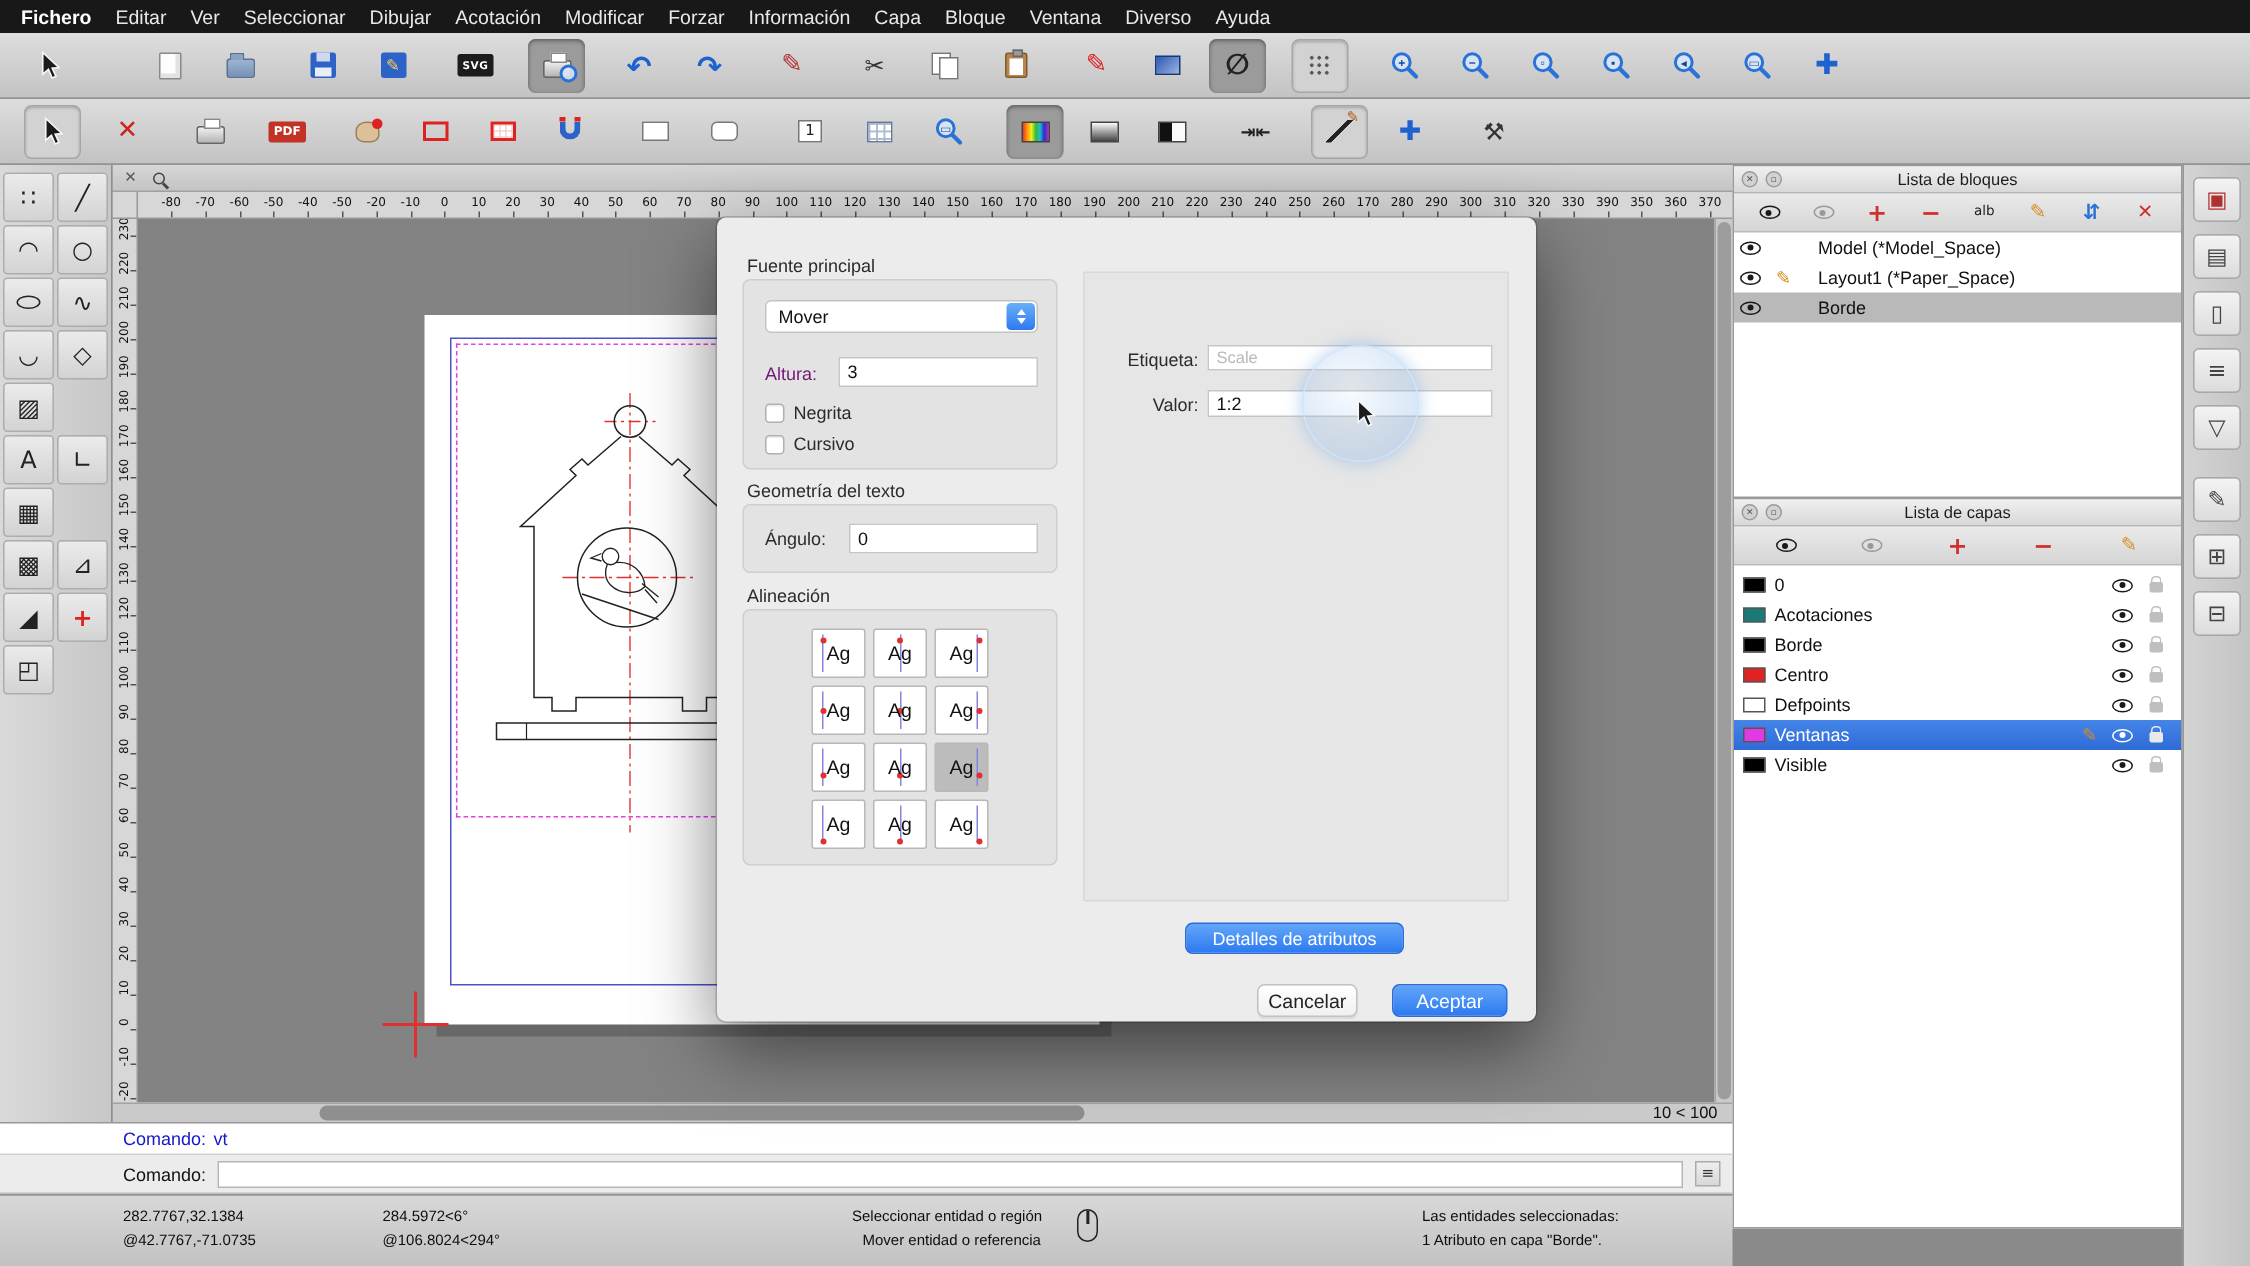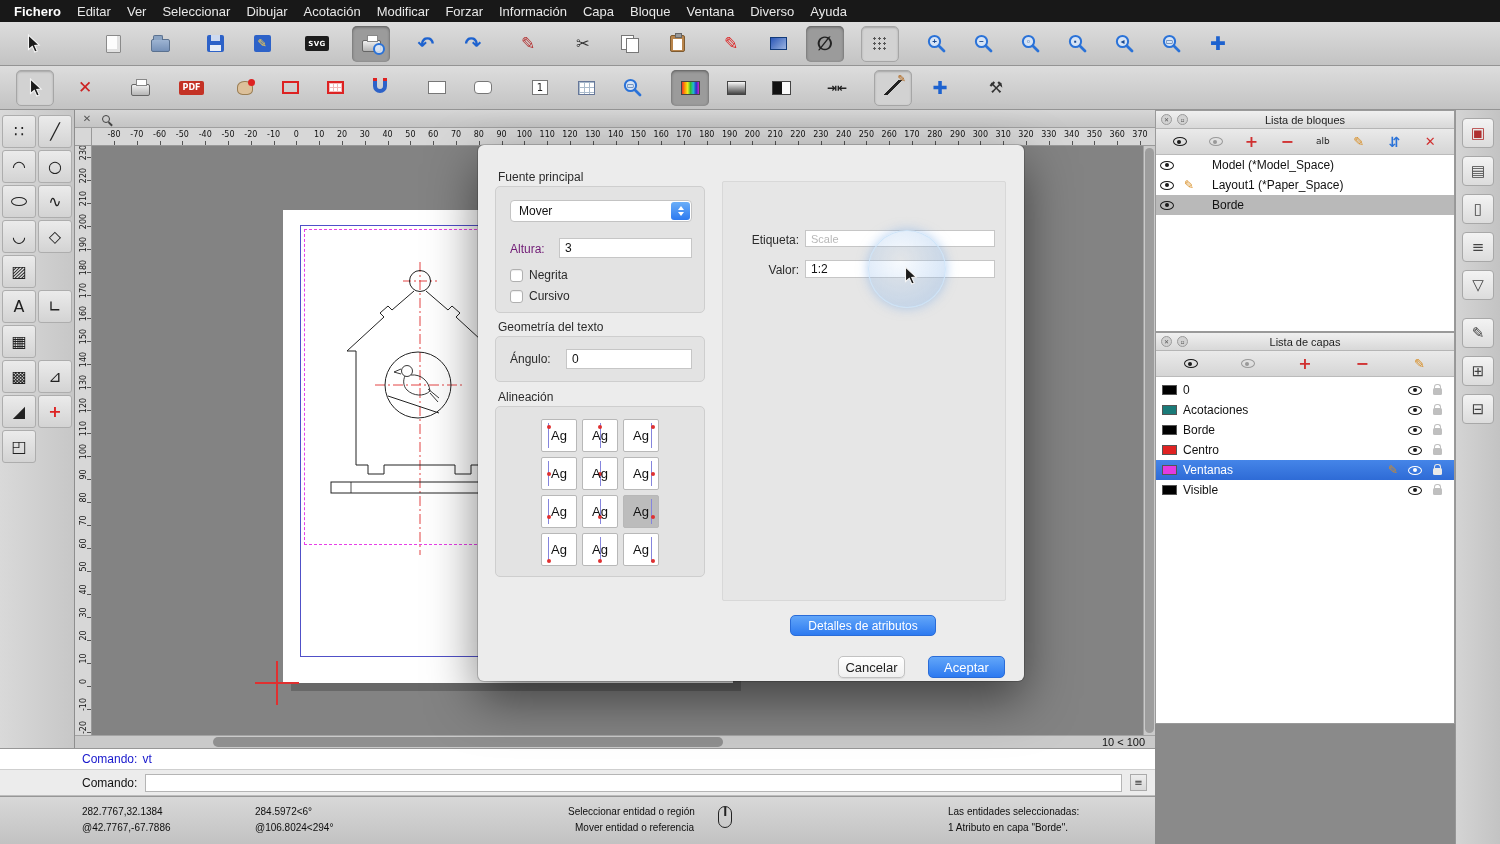--- a/index.html
+++ b/index.html
@@ -142,21 +142,21 @@
   .btn{position:absolute;display:flex;align-items:center;justify-content:center;font-size:13px;border-radius:5px;cursor:default}
   .btn-plain{background:linear-gradient(#ffffff,#f0f0f0);border:1px solid #c2c2c2;box-shadow:0 1px 1px rgba(0,0,0,.08);color:#222}
   .btn-blue{background:linear-gradient(#62a6f9,#2d7af0);color:#fff;border:1px solid #2a6cd8}
   #btn-details{left:312px;top:470px;width:146px;height:21px;font-size:12px}
   #btn-cancel{left:360px;top:511px;width:67px;height:22px}
   #btn-accept{left:450px;top:511px;width:77px;height:22px}
 
   
   .panel{position:absolute;background:#fff;border:1px solid #9a9a9a}
   #blocks-panel{left:1155px;top:110px;width:300px;height:222px}
-  #layers-panel{left:1155px;top:332px;width:300px;height:392px}
+  #layers-panel{left:1155px;top:332px;width:300px;height:487px}
   .panel-header{height:18px;background:linear-gradient(#f0f0f0,#d8d8d8);border-bottom:1px solid #b5b5b5;position:relative;display:flex;align-items:center}
   .panel-title{position:absolute;left:0;right:0;text-align:center;font-size:11px;color:#1d1d1d}
   .ph-btn{width:11px;height:11px;border-radius:50%;background:#d2d2d2;border:1px solid #9b9b9b;margin-left:5px;font-size:6px;display:flex;align-items:center;justify-content:center;color:#555;z-index:1;font-family:"DejaVu Sans",sans-serif}
   .panel-toolbar{height:26px;background:linear-gradient(#eaeaea,#d5d5d5);border-bottom:1px solid #bbb;display:flex;align-items:center;justify-content:space-around;padding:0 6px}
   .pt-btn{min-width:24px;height:20px;display:flex;align-items:center;justify-content:center}
   .pt-glyph{font-size:14px;font-weight:bold;font-family:"DejaVu Sans",sans-serif;line-height:1}
   .i-eye{position:relative;display:inline-block;width:14px;height:9px;border:1.5px solid #1a1a1a;border-radius:50%}
   .i-eye::after{content:'';position:absolute;left:3.5px;top:1.5px;width:4px;height:4px;border-radius:50%;background:#1a1a1a}
   .i-eye.dim{border-color:#999}.i-eye.dim::after{background:#999}
   .i-lock{position:relative;display:inline-block;width:9px;height:7px;background:#bfbfbf;border-radius:1.5px;margin-top:3px}
@@ -549,21 +549,21 @@
         <span class="rl" style="left: 865.6px;">290</span>
         <span class="rt" style="left: 865.6px;"></span>
         <span class="rl" style="left: 888.4px;">300</span>
         <span class="rt" style="left: 888.4px;"></span>
         <span class="rl" style="left: 911.2px;">310</span>
         <span class="rt" style="left: 911.2px;"></span>
         <span class="rl" style="left: 934px;">320</span>
         <span class="rt" style="left: 934px;"></span>
         <span class="rl" style="left: 956.8px;">330</span>
         <span class="rt" style="left: 956.8px;"></span>
-        <span class="rl" style="left: 979.6px;">340</span>
+        <span class="rl" style="left: 979.6px;">390</span>
         <span class="rt" style="left: 979.6px;"></span>
         <span class="rl" style="left: 1002.4px;">350</span>
         <span class="rt" style="left: 1002.4px;"></span>
         <span class="rl" style="left: 1025.2px;">360</span>
         <span class="rt" style="left: 1025.2px;"></span>
         <span class="rl" style="left: 1048px;">370</span>
         <span class="rt" style="left: 1048px;"></span>
       </div>
     <div id="vruler" class="vruler">
         <span class="rl" style="top: 2px;">230</span>
@@ -890,20 +890,32 @@
           <span class="lbl">Centro</span>
           <span class="spacer"></span>
           <span class="cell-ic"></span>
           <span class="cell-ic">
             <span class="i-eye"></span>
           </span>
           <span class="cell-ic">
             <span class="i-lock"></span>
           </span>
         </div>
+        <div class="layer-row">
+          <span class="swatch" style="background: rgb(255, 255, 255);"></span>
+          <span class="lbl">Defpoints</span>
+          <span class="spacer"></span>
+          <span class="cell-ic"></span>
+          <span class="cell-ic">
+            <span class="i-eye"></span>
+          </span>
+          <span class="cell-ic">
+            <span class="i-lock"></span>
+          </span>
+        </div>
         <div class="layer-row sel">
           <span class="swatch" style="background: rgb(226, 58, 226);"></span>
           <span class="lbl">Ventanas</span>
           <span class="spacer"></span>
           <span class="cell-ic">
             <span class="pencil">✎</span>
           </span>
           <span class="cell-ic">
             <span class="i-eye"></span>
           </span>
@@ -958,21 +970,21 @@
     <span>vt</span>
   </div>
   <div id="cmd-row">
     <span>Comando:</span>
     <input value="" style="">
     <div class="cmd-btn">≡</div>
   </div>
 
   <div id="statusbar">
     <span class="sb-line" id="sb-a1">282.7767,32.1384</span>
-    <span class="sb-line" id="sb-a2">@42.7767,-67.7886</span>
+    <span class="sb-line" id="sb-a2">@42.7767,-71.0735</span>
     <span class="sb-line" id="sb-b1">284.5972&lt;6°</span>
     <span class="sb-line" id="sb-b2">@106.8024&lt;294°</span>
     <span class="sb-line" id="sb-c1">Seleccionar entidad o región</span>
     <span class="sb-line" id="sb-c2">Mover entidad o referencia</span>
     <div class="mouse-icon"></div>
     <span class="sb-line" id="sb-d1">Las entidades seleccionadas:</span>
     <span class="sb-line" id="sb-d2">1 Atributo en capa "Borde".</span>
   </div>
 
 </div>

